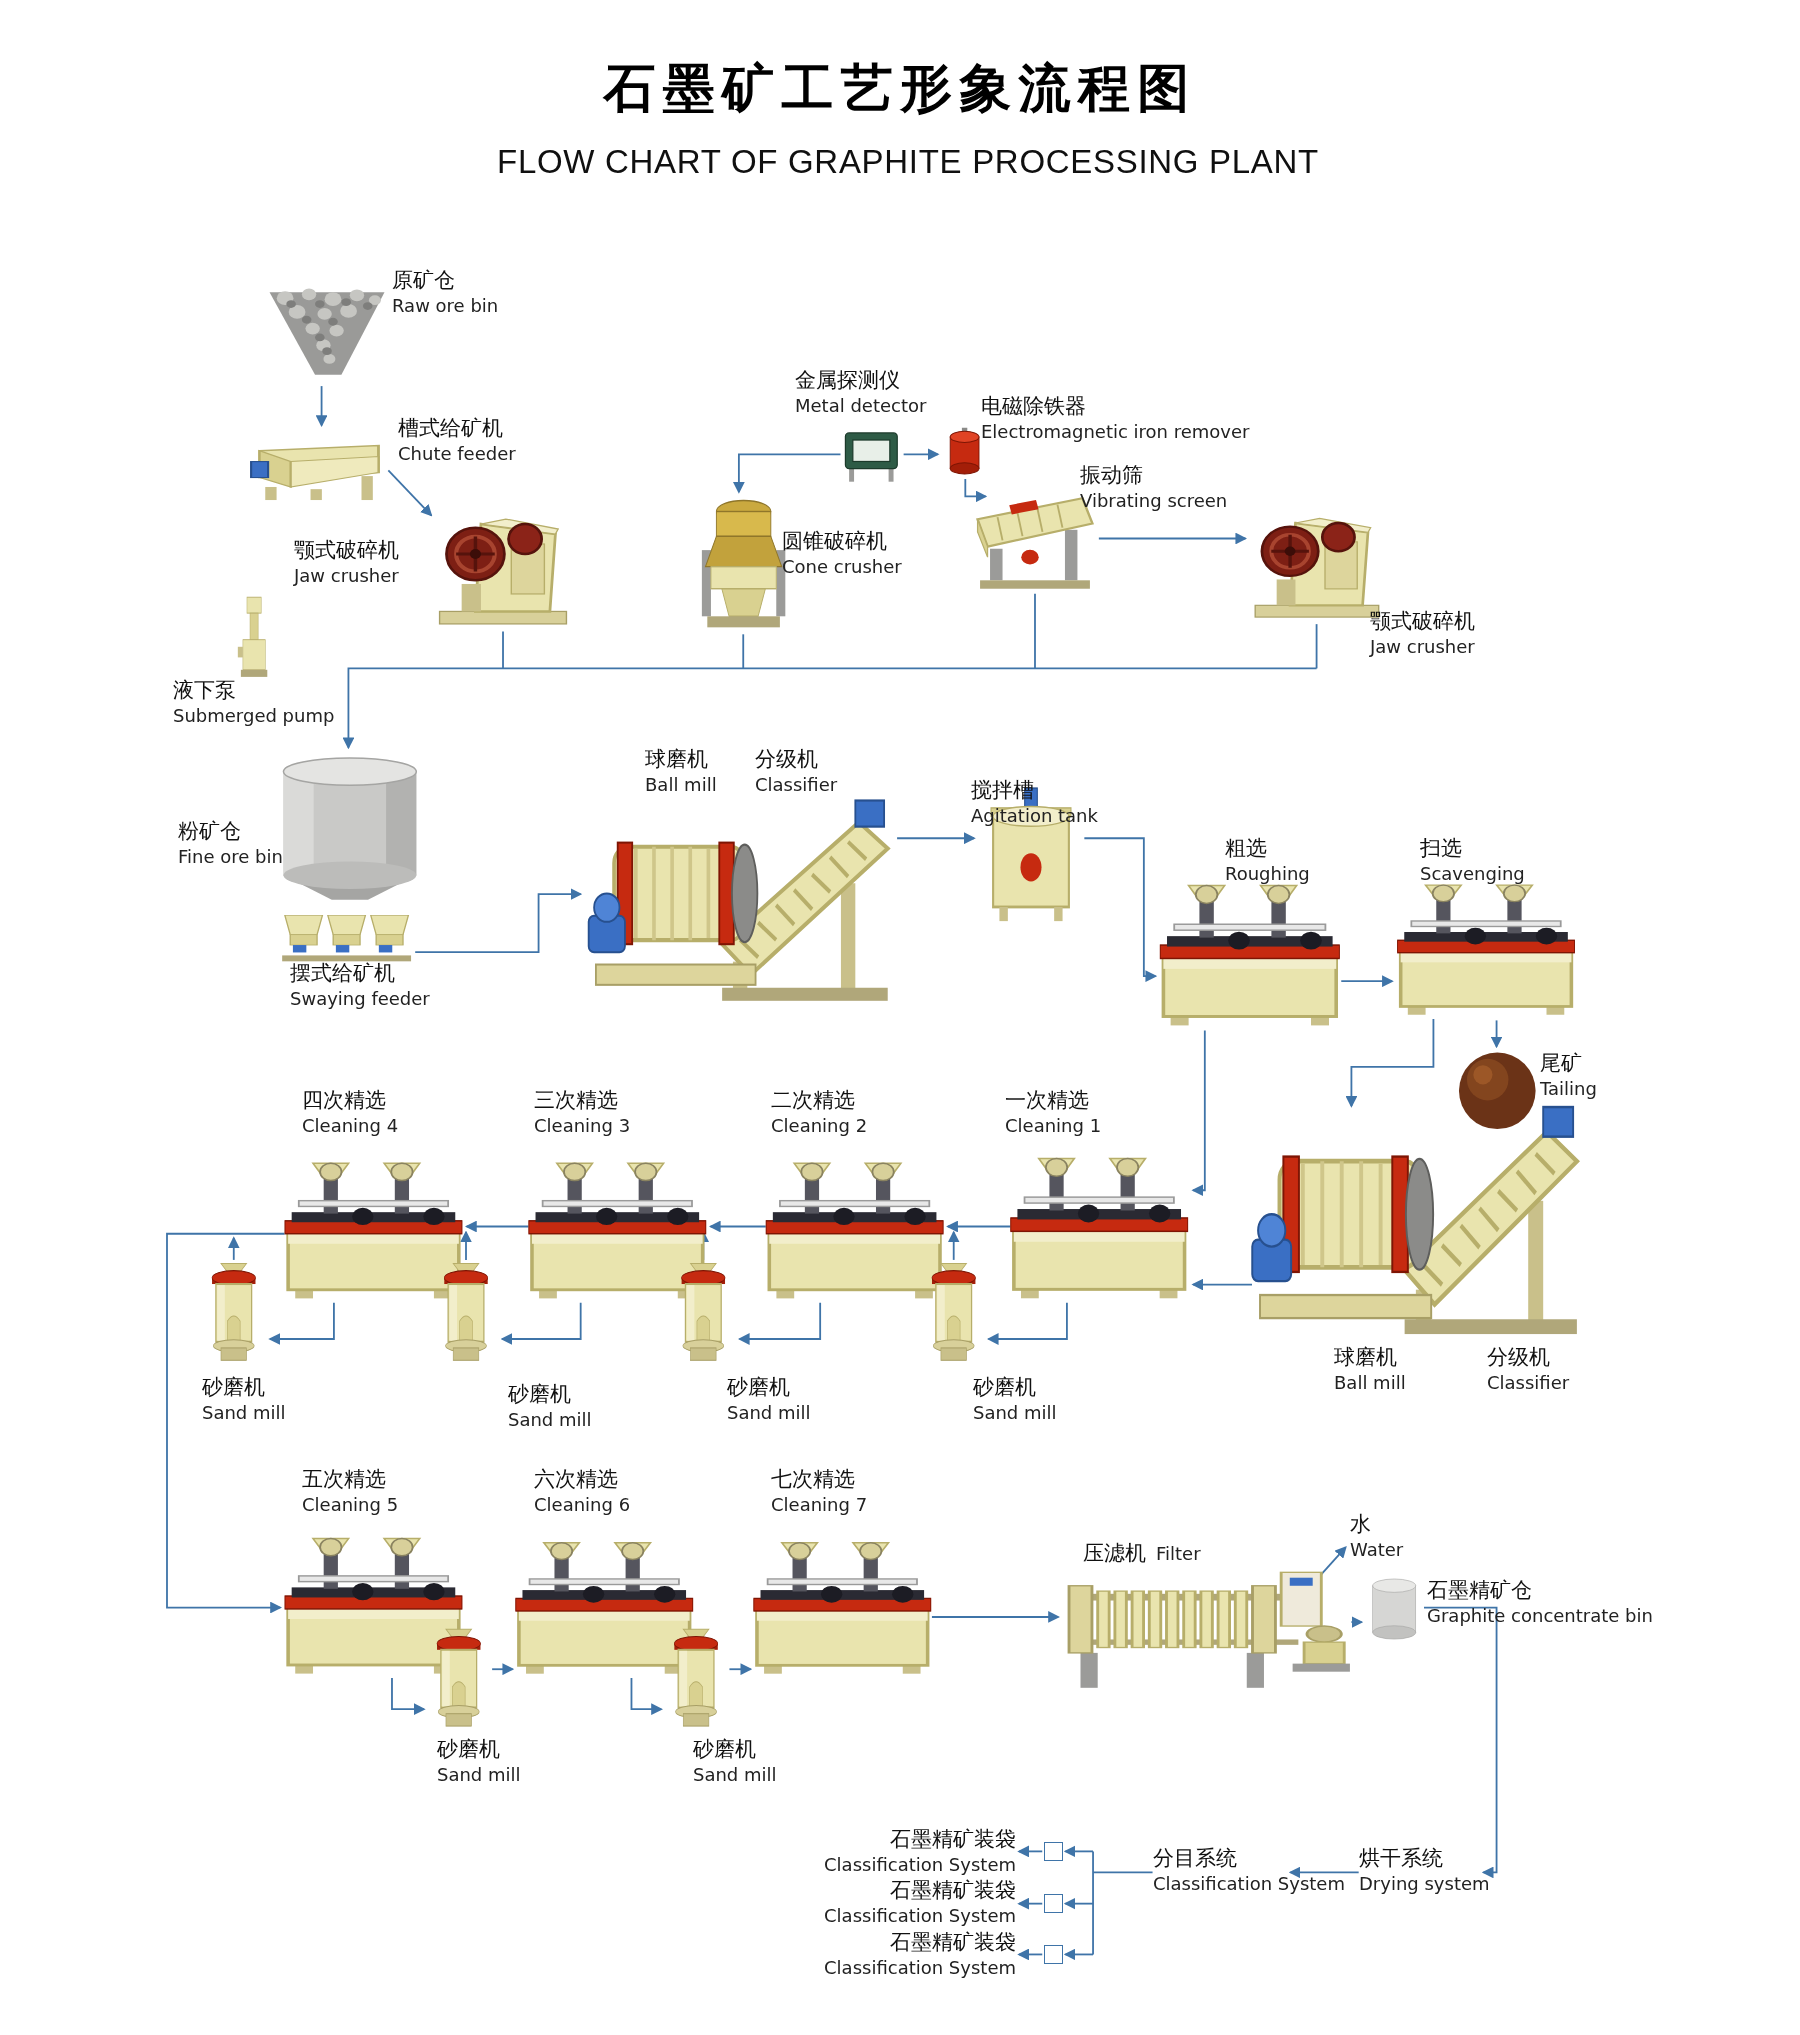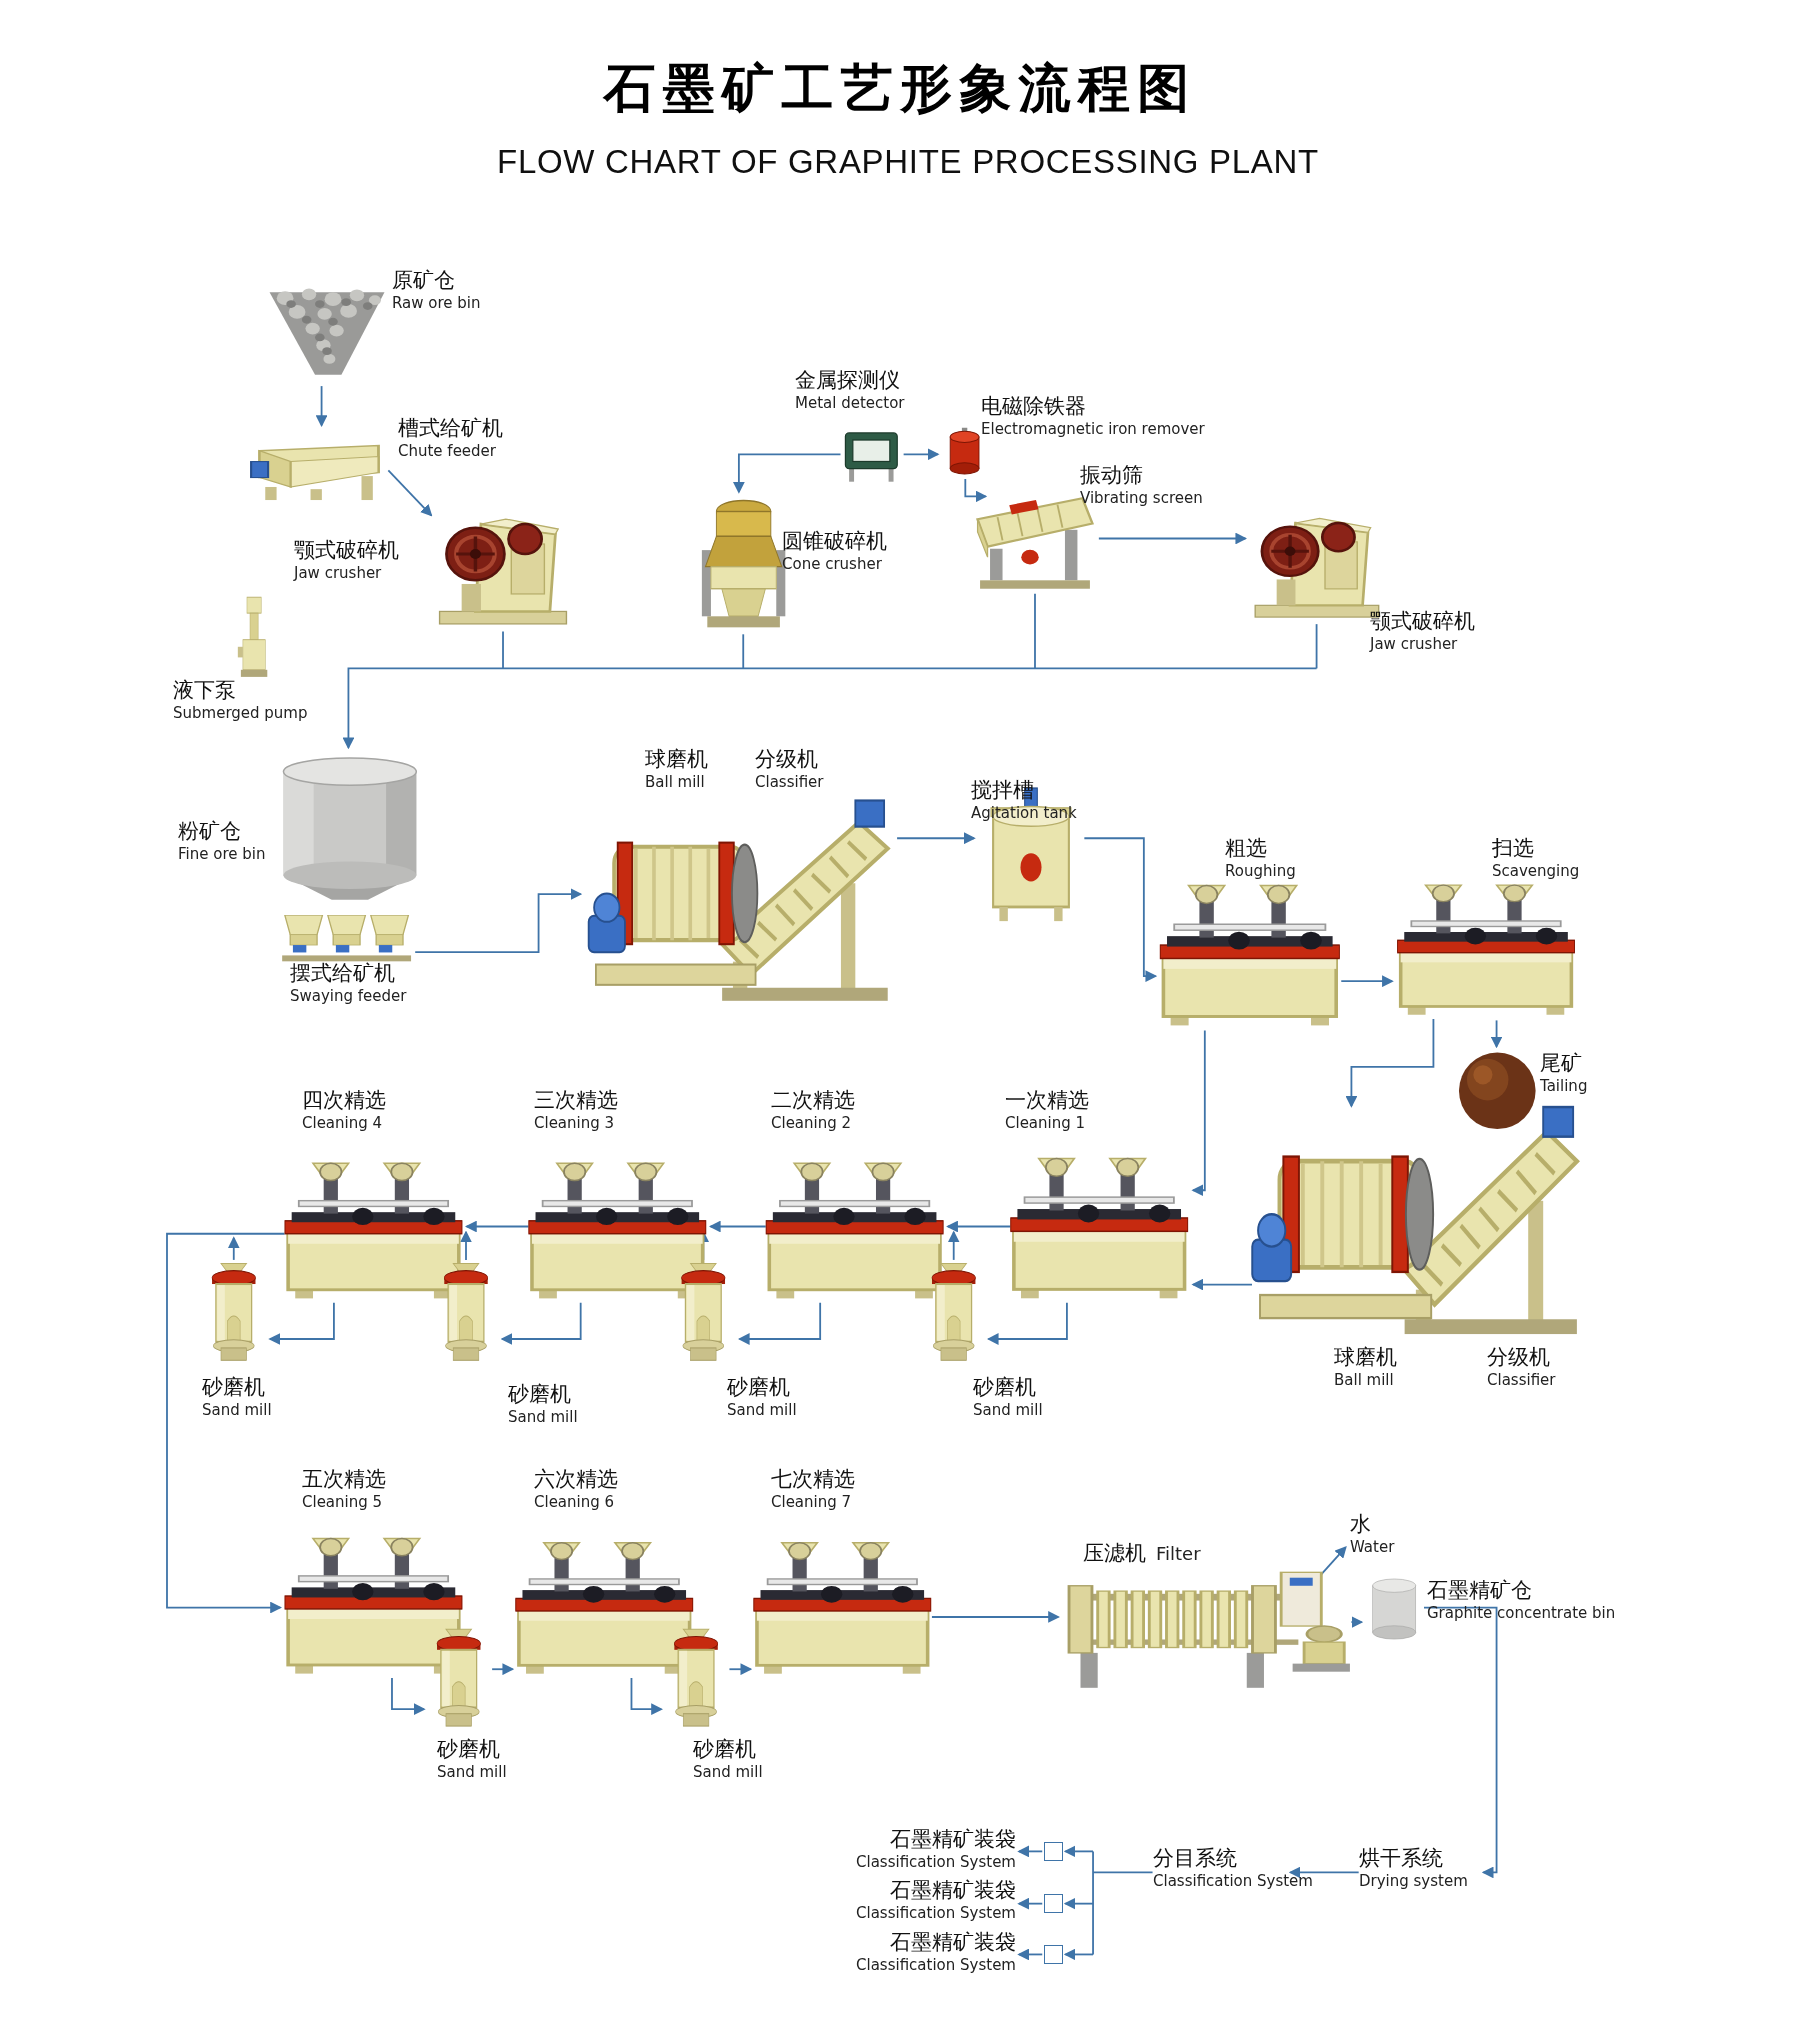--- a/index.html
+++ b/index.html
@@ -6,21 +6,21 @@
   html,body { background:#fff; }
   body { font-family:"DejaVu Sans","Liberation Sans",sans-serif; color:#1a1a1a; }
   .canvas { position:relative; width:1800px; height:2035px; background:#ffffff; overflow:hidden; }
   .titles { position:absolute; left:0; top:54px; width:100%; text-align:center; }
   .title-zh { font-size:52px; font-weight:700; letter-spacing:7.3px; color:#000; }
   .title-en { margin-top:19px; font-size:33px; font-weight:400; letter-spacing:0.7px; color:#101010;
               font-family:"Liberation Sans","DejaVu Sans",sans-serif;padding-left:16px; }
   .flow-svg { position:absolute; left:0; top:0; width:1800px; height:2035px; }
   .label { position:absolute; line-height:1.3; white-space:nowrap; }
   .label .zh { font-size:21px; color:#111; }
-  .label .en { font-size:15px; color:#222; }
+  .label .en { font-size:18px; color:#222; }
   .label.center { text-align:right; }
   .label .zh-inline { font-size:21px; color:#111; }
   .label .en-inline { font-size:18px; color:#222; margin-left:10px; }
   .bag-square { position:absolute; width:19px; height:19px; background:#fff; border:1.5px solid #3f74a8; }
 </style>
 </head>
 <body>
 
 <div class="canvas">
 
@@ -421,21 +421,21 @@
     <div class="en">Classifier</div>
   </div>
   <div class="label" style="left:971px;top:777px">
     <div class="zh">搅拌槽</div>
     <div class="en">Agitation tank</div>
   </div>
   <div class="label" style="left:1225px;top:835px">
     <div class="zh">粗选</div>
     <div class="en">Roughing</div>
   </div>
-  <div class="label" style="left:1492px;top:835px">
+  <div class="label" style="left:1420px;top:835px">
     <div class="zh">扫选</div>
     <div class="en">Scavenging</div>
   </div>
   <div class="label" style="left:1540px;top:1050px">
     <div class="zh">尾矿</div>
     <div class="en">Tailing</div>
   </div>
   <div class="label" style="left:1334px;top:1344px">
     <div class="zh">球磨机</div>
     <div class="en">Ball mill</div>

